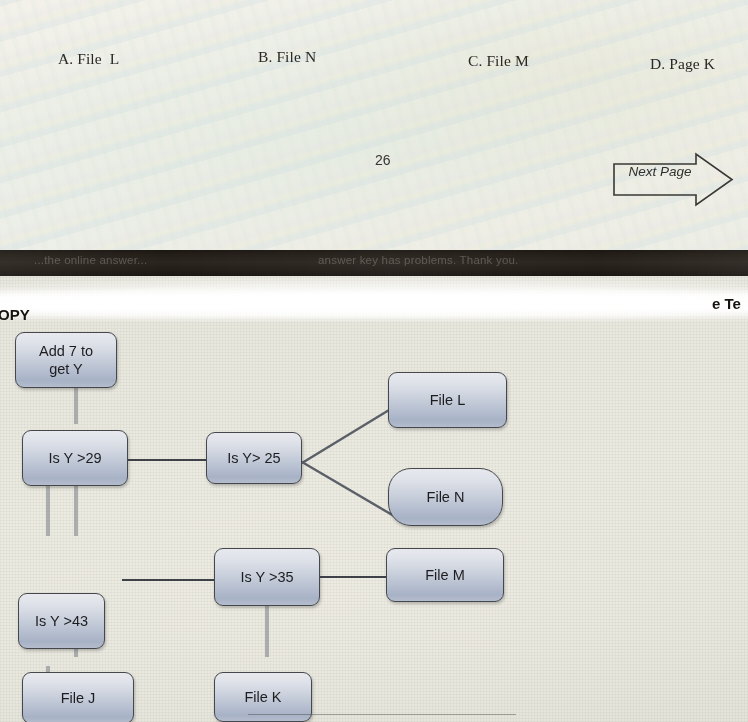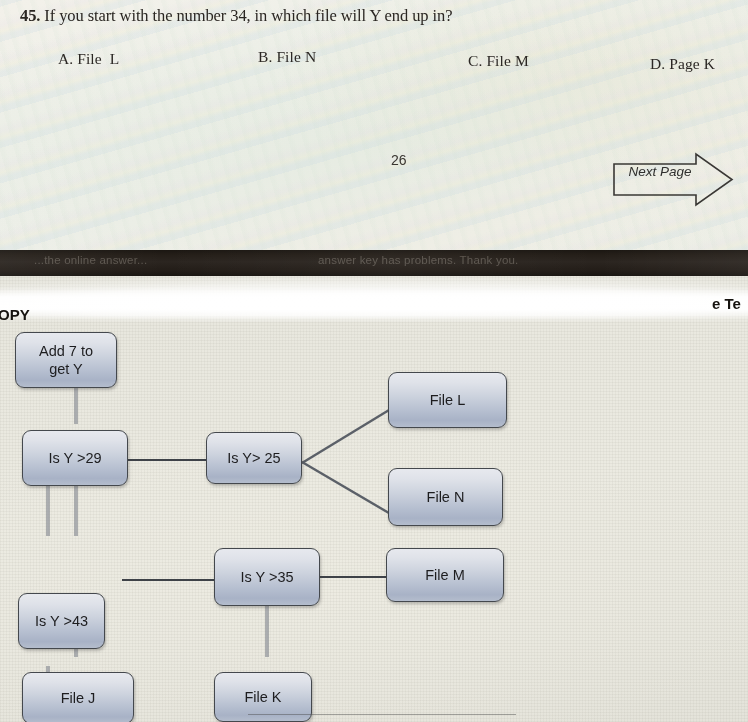--- a/index.html
+++ b/index.html
@@ -84,21 +84,20 @@
   .opt-c { left: 468px; top: 52px; }
   .opt-d { left: 650px; top: 55px; }
 
   .page-number {
     position: absolute;
     left: 375px; top: 152px;
     font-size: 14px;
     color: #3a3631;
     font-family: "Liberation Sans", sans-serif;
     z-index: 3;
-    margin-left: 16px;
   }
 
   
   .next-page-arrow {
     position: absolute;
     left: 612px; top: 152px;
     width: 122px; height: 55px;
     z-index: 3;
   }
   .next-page-arrow svg { display: block; width: 122px; height: 55px; }
@@ -257,23 +256,20 @@
     z-index: 8;
   }
 </style>
 </head>
 <body>
 
 <div id="page">
 
   <div class="top-page">
 
-    <div class="question-line">
-      <span class="q-num">45.</span><span> If you start with the number 34, in which file will Y end up in?</span>
-    </div>
 
     <div class="option opt-a">A. File  L</div>
     <div class="option opt-b">B. File N</div>
     <div class="option opt-c">C. File M</div>
     <div class="option opt-d">D. Page K</div>
 
     <div class="page-number">26</div>
 
     <div class="next-page-arrow">
       <svg viewBox="0 0 122 55" xmlns="http://www.w3.org/2000/svg">
@@ -322,21 +318,21 @@
 
     <div class="node" style="left:15px; top:56px; width:102px; height:56px;">Add 7 to
 get Y</div>
 
     <div class="node" style="left:22px; top:154px; width:106px; height:56px;">Is Y &gt;29</div>
 
     <div class="node" style="left:206px; top:156px; width:96px; height:52px;">Is Y&gt; 25</div>
 
     <div class="node" style="left:388px; top:96px; width:119px; height:56px;">File L</div>
 
-    <div class="node" style="left:388px; top:192px; width:115px; height:58px;">File N</div>
+    <div class="node" style="left:388px; top:192px; width:115px; height:58px;border-radius:23px;">File N</div>
 
     <div class="node" style="left:18px; top:274px; width:87px; height:56px;margin-top:43px;">Is Y &gt;43</div>
 
     <div class="node" style="left:214px; top:272px; width:106px; height:58px;">Is Y &gt;35</div>
 
     <div class="node" style="left:386px; top:272px; width:118px; height:54px;">File M</div>
 
     <div class="node" style="left:22px; top:396px; width:112px; height:52px;">File J</div>
 
     <div class="node" style="left:214px; top:396px; width:98px; height:50px;">File K</div>

